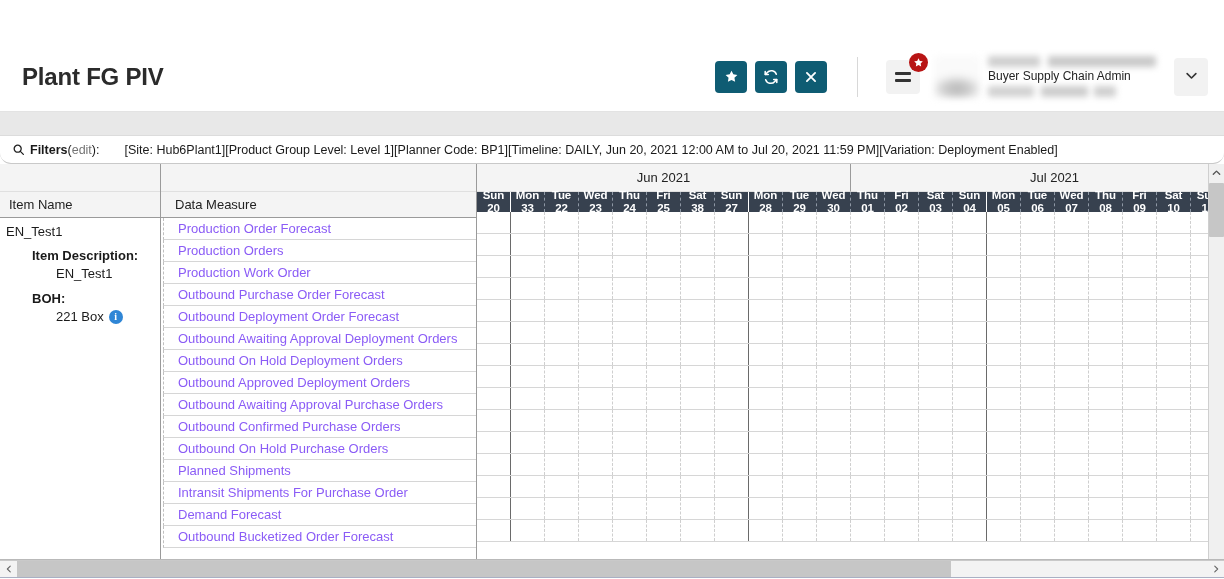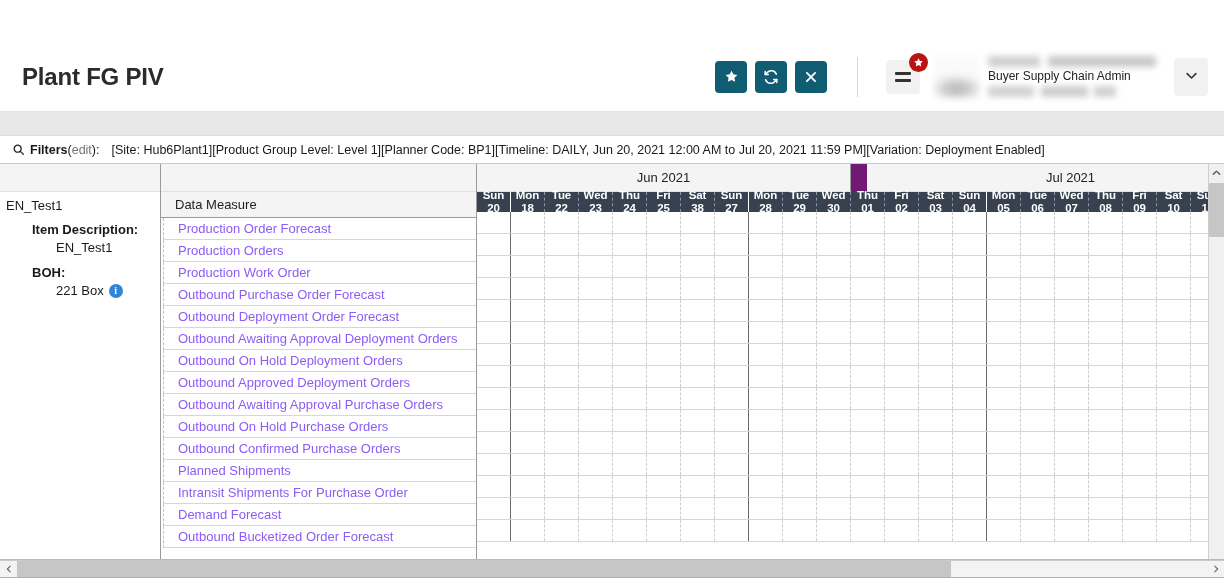--- a/index.html
+++ b/index.html
@@ -132,31 +132,32 @@
   .filter-bar {
     height: 28px;
     display: flex;
     align-items: center;
     padding: 0 10px 0 12px;
     background: #ffffff;
     font-size: 12.5px;
     white-space: nowrap;
     overflow: hidden;
     border-bottom: 1px solid #c9c9c9;
+    border-radius: 11px;
   }
   .filter-icon { margin-right: 5px; display: flex; align-items: center; }
   .filter-label { font-weight: bold; color: #1a1a1a; }
   .filter-edit-wrap { color: #1a1a1a; }
   .filter-edit {
     color: #737373;
     text-decoration: none;
     cursor: pointer;
   }
   .filter-value {
-    margin-left: 12px;
+    margin-left: 25px;
     color: #1a1a1a;
   }
 
   
   .grid-area {
     position: relative;
     height: 396px;
     display: flex;
     background: #fff;
     border-bottom: 1px solid #b9b9b9;
@@ -209,21 +210,21 @@
     color: #8b5cf6;
     padding-left: 14px;
     border-bottom: 1px solid #d6d6d6;
     border-left: 1px dashed #c0c0c0;
     margin-left: 2px;
     background: #fff;
     white-space: nowrap;
   }
 
   
-  .tl-month-row { height: 28px; display: flex; background: #701a75; gap: 16px; }
+  .tl-month-row { height: 28px; display: flex; background: #737373; }
   .tl-month {
     display: flex; align-items: center; justify-content: center;
     font-size: 13px; color: #222;
     border-right: 1px solid #9a9a9a;
     border-bottom: 1px solid #e0e0e0;
     background: #f4f4f4;
   }
   .tl-day-row { height: 20px; display: flex; background: #37414f; }
   .tl-day {
     width: 34px; flex: 0 0 34px;
@@ -405,20 +406,21 @@
   </span>
   <span class="filter-label">Filters</span>
   <span class="filter-edit-wrap"><span>(</span><a class="filter-edit">edit</a><span>):</span></span>
   <span class="filter-value">[Site: Hub6Plant1][Product Group Level: Level 1][Planner Code: BP1][Timeline: DAILY, Jun 20, 2021 12:00 AM to Jul 20, 2021 11:59 PM][Variation: Deployment Enabled]</span>
 </div>
 
 <div class="grid-area">
 
   <div class="col-item-name">
     <div class="head-blank"></div>
+    <div class="head-label">Item Name</div>
     <div class="item-body">
       <div class="item-name-val">EN_Test1</div>
       <div class="item-desc-label">Item Description:</div>
       <div class="item-desc-val">EN_Test1</div>
       <div class="boh-label">BOH:</div>
       <div class="boh-val">
         <span>221 Box</span>
         <span class="info-icon">i</span>
       </div>
     </div>
@@ -430,42 +432,42 @@
     <div id="measure-rows">
         <div class="measure-row">Production Order Forecast</div>
         <div class="measure-row">Production Orders</div>
         <div class="measure-row">Production Work Order</div>
         <div class="measure-row">Outbound Purchase Order Forecast</div>
         <div class="measure-row">Outbound Deployment Order Forecast</div>
         <div class="measure-row">Outbound Awaiting Approval Deployment Orders</div>
         <div class="measure-row">Outbound On Hold Deployment Orders</div>
         <div class="measure-row">Outbound Approved Deployment Orders</div>
         <div class="measure-row">Outbound Awaiting Approval Purchase Orders</div>
+        <div class="measure-row">Outbound Confirmed Purchase Orders</div>
         <div class="measure-row">Outbound On Hold Purchase Orders</div>
-        <div class="measure-row">Outbound Confirmed Purchase Orders</div>
         <div class="measure-row">Planned Shipments</div>
         <div class="measure-row">Intransit Shipments For Purchase Order</div>
         <div class="measure-row">Demand Forecast</div>
         <div class="measure-row">Outbound Bucketized Order Forecast</div>
       </div>
   </div>
 
   <div class="col-timeline">
     <div class="tl-month-row" id="tl-month-row">
         <div class="tl-month" style="width: 374px; flex: 0 0 374px;">Jun 2021</div>
         <div class="tl-month" style="width: 408px; flex: 0 0 408px;">Jul 2021</div>
       </div>
     <div class="tl-day-row" id="tl-day-row">
         <div class="tl-day week-end">
           <span class="dow">Sun</span>
           <span class="dnum">20</span>
         </div>
         <div class="tl-day">
           <span class="dow">Mon</span>
-          <span class="dnum">18</span>
+          <span class="dnum">33</span>
         </div>
         <div class="tl-day">
           <span class="dow">Tue</span>
           <span class="dnum">22</span>
         </div>
         <div class="tl-day">
           <span class="dow">Wed</span>
           <span class="dnum">23</span>
         </div>
         <div class="tl-day">

